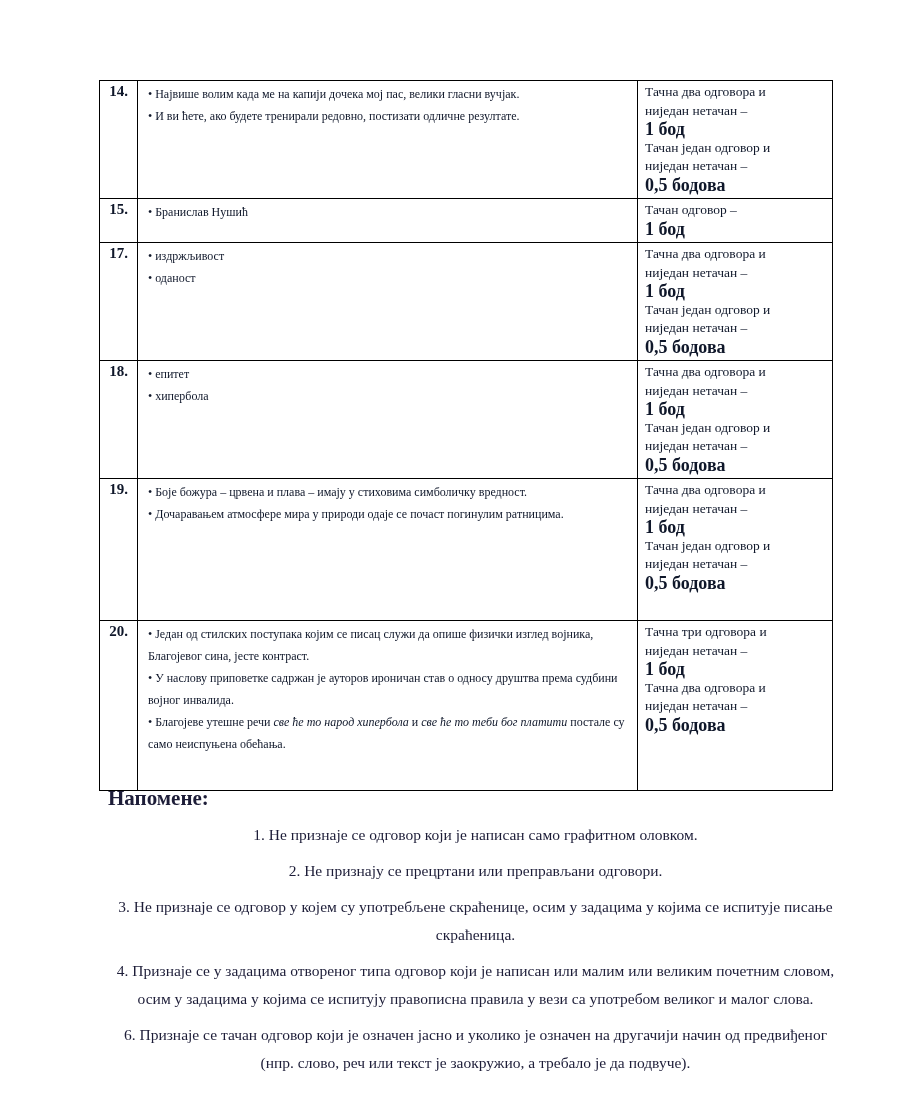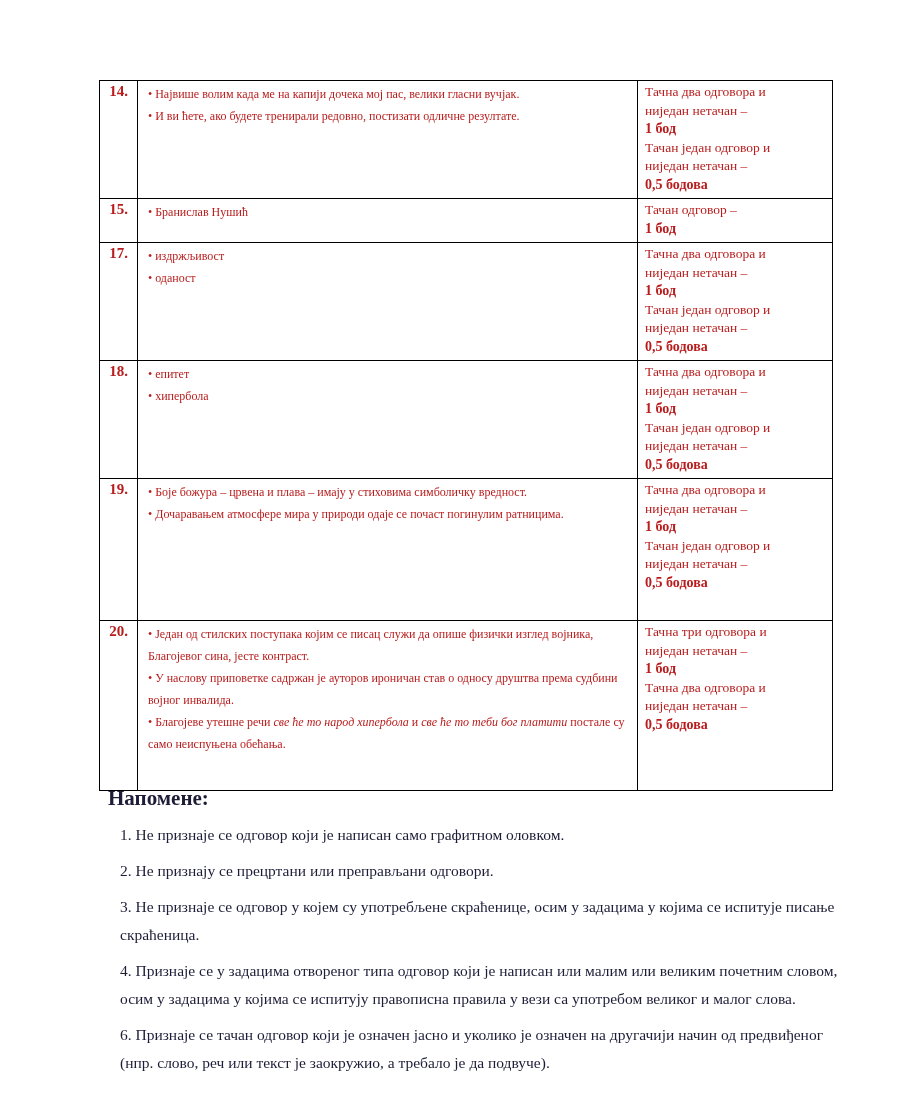--- a/index.html
+++ b/index.html
@@ -13,21 +13,21 @@
     color: #1d1d38;
     overflow: hidden;
   }
   table.score-table {
     position: absolute;
     left: 99px;
     top: 80px;
     width: 733px;
     border-collapse: collapse;
     table-layout: fixed;
-    color: #b91c1c;
+    color: #0f172a;
     border-radius: 8px;
   }
   table.score-table td {
     border: 1.5px solid #000000;
     vertical-align: top;
   }
   td.num {
     width: 38px;
     text-align: center;
     font-weight: bold;
@@ -39,37 +39,37 @@
     font-size: 12px;
     line-height: 22px;
     padding: 2px 10px 4px 10px;
   }
   td.sc {
     width: 195px;
     font-size: 13.5px;
     line-height: 18.5px;
     padding: 2px 5px 4px 7px;
   }
-  td.sc .b { font-weight: bold; font-size: 14px; }
+  td.sc .b { font-weight: bold; font-size: 18px; }
   p.bullet { margin: 0; }
   .notes {
     position: absolute;
     left: 108px;
     top: 784px;
     width: 735px;
     font-size: 15.5px;
     line-height: 28px;
     color: #1d1d38;
   }
   .notes .heading {
     font-weight: bold;
     font-size: 21px;
     margin: 0 0 9px 0;
   }
-  .notes p.note { margin: 0 0 8px 12px; }
+  .notes p.note { margin: 0 0 8px 0; text-align: center; }
 </style>
 </head>
 <body>
 
 <div class="page">
 
   <table class="score-table">
 
     <tbody>
         <tr style="height:108px;">

